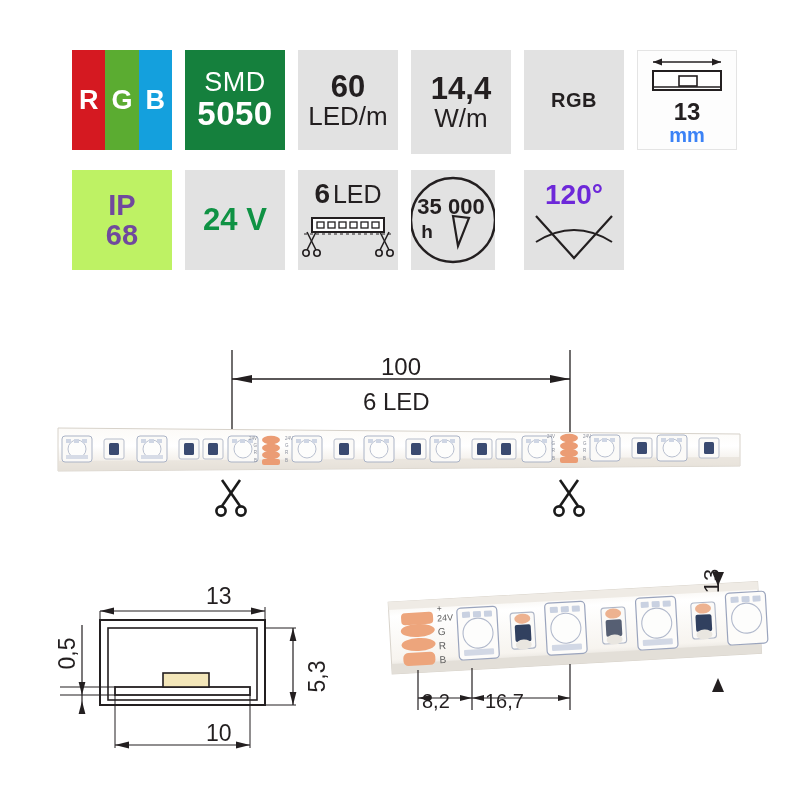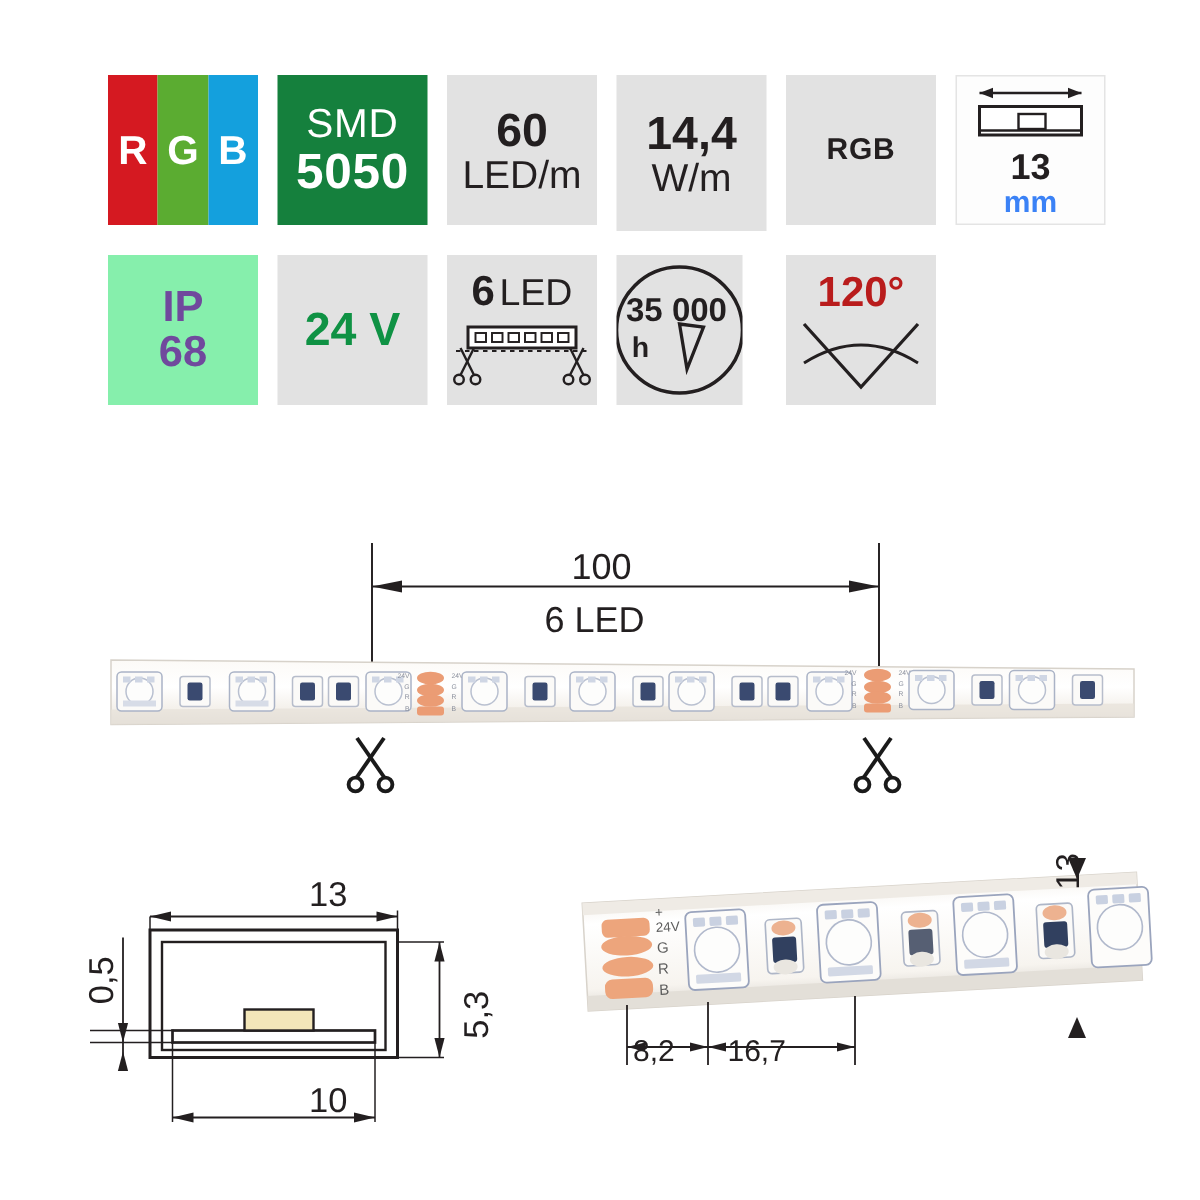--- a/index.html
+++ b/index.html
@@ -5,21 +5,21 @@
   html,body{margin:0;padding:0;background:#ffffff;}
   body{width:800px;height:800px;position:relative;overflow:hidden;
        font-family:"Liberation Sans","DejaVu Sans",sans-serif;color:#231f20;}
 
   .abs{position:absolute;}
 
   
   .icon-box{position:absolute;box-sizing:border-box;display:flex;
             align-items:center;justify-content:center;overflow:hidden;}
   .bg-gray{background:#e2e2e2;}
-  .bg-gray-dark{background:#86efac;}
+  .bg-gray-dark{background:#bef264;}
   .bg-white{background:#fdfdfd;border:1px solid #e4e4e4;}
   .bg-blue{background:#15803d;}
 
   .stack{display:flex;flex-direction:column;align-items:center;justify-content:center;line-height:1.02;}
 
   
   .rgb-box{display:flex;width:100%;height:100%;}
   .rgb-box>div{flex:1;display:flex;align-items:center;justify-content:center;
                color:#ffffff;font-weight:bold;font-size:27px;}
   .rgb-r{background:#d51921;}
@@ -32,21 +32,21 @@
   .big-num{font-size:31px;font-weight:bold;color:#231f20;}
   .sub-txt{font-size:26px;font-weight:normal;color:#231f20;}
   .rgb-plain{font-size:20px;font-weight:bold;color:#231f20;letter-spacing:.5px;}
 
   .ip-num{font-size:29px;font-weight:bold;color:#70499d;line-height:1.05;}
   .volt{font-size:31px;font-weight:bold;color:#0f9244;}
 
   .led6-row{display:flex;align-items:baseline;justify-content:center;}
   .led6-num{font-size:28px;font-weight:bold;color:#231f20;}
   .led6-lbl{font-size:25px;font-weight:normal;color:#231f20;margin-left:3px;}
-  .deg{font-size:28px;font-weight:bold;color:#b91c1c;}
+  .deg{font-size:28px;font-weight:bold;color:#6d28d9;}
 
   .mm-13{font-size:24px;font-weight:bold;color:#231f20;line-height:1;}
   .mm-u{font-size:20px;font-weight:bold;color:#3b82f6;line-height:1.1;}
 
   
   .dimtxt{position:absolute;font-size:22px;color:#231f20;white-space:nowrap;}
   .dimtxt-s{position:absolute;font-size:19px;color:#231f20;white-space:nowrap;}
   .rot90{transform:rotate(-90deg);transform-origin:center center;}
 
   svg{display:block;overflow:visible;}
@@ -150,21 +150,21 @@
 </div>
 
 <div class="icon-box bg-gray" style="left:524px;top:170px;width:100px;height:100px;flex-direction:column;">
   <div class="deg" style="margin-bottom:1px;">120°</div>
   <svg width="88" height="50" viewBox="0 0 88 50">
     <path d="M6 4 L44 46 L82 4" fill="none" stroke="#231f20" stroke-width="2.2"></path>
     <path d="M6 30 Q44 6 82 30" fill="none" stroke="#231f20" stroke-width="2"></path>
   </svg>
 </div>
 
-<div class="abs" style="left:0px;top:352px;width:668px;height:200px;padding-left:16px;">
+<div class="abs" style="left:0px;top:340px;width:668px;height:200px;">
 
   <div class="dimtxt" style="left:381px;top:13px;font-size:24px;">100</div>
   <div class="dimtxt" style="left:363px;top:48px;font-size:24px;">6 LED</div>
 
   <svg width="800" height="200" viewBox="0 0 800 200">
 
     <line x1="232" y1="10" x2="232" y2="98" stroke="#231f20" stroke-width="1.3"></line>
     <line x1="570" y1="10" x2="570" y2="98" stroke="#231f20" stroke-width="1.3"></line>
 
     <line x1="232" y1="39" x2="570" y2="39" stroke="#231f20" stroke-width="1.3"></line>

